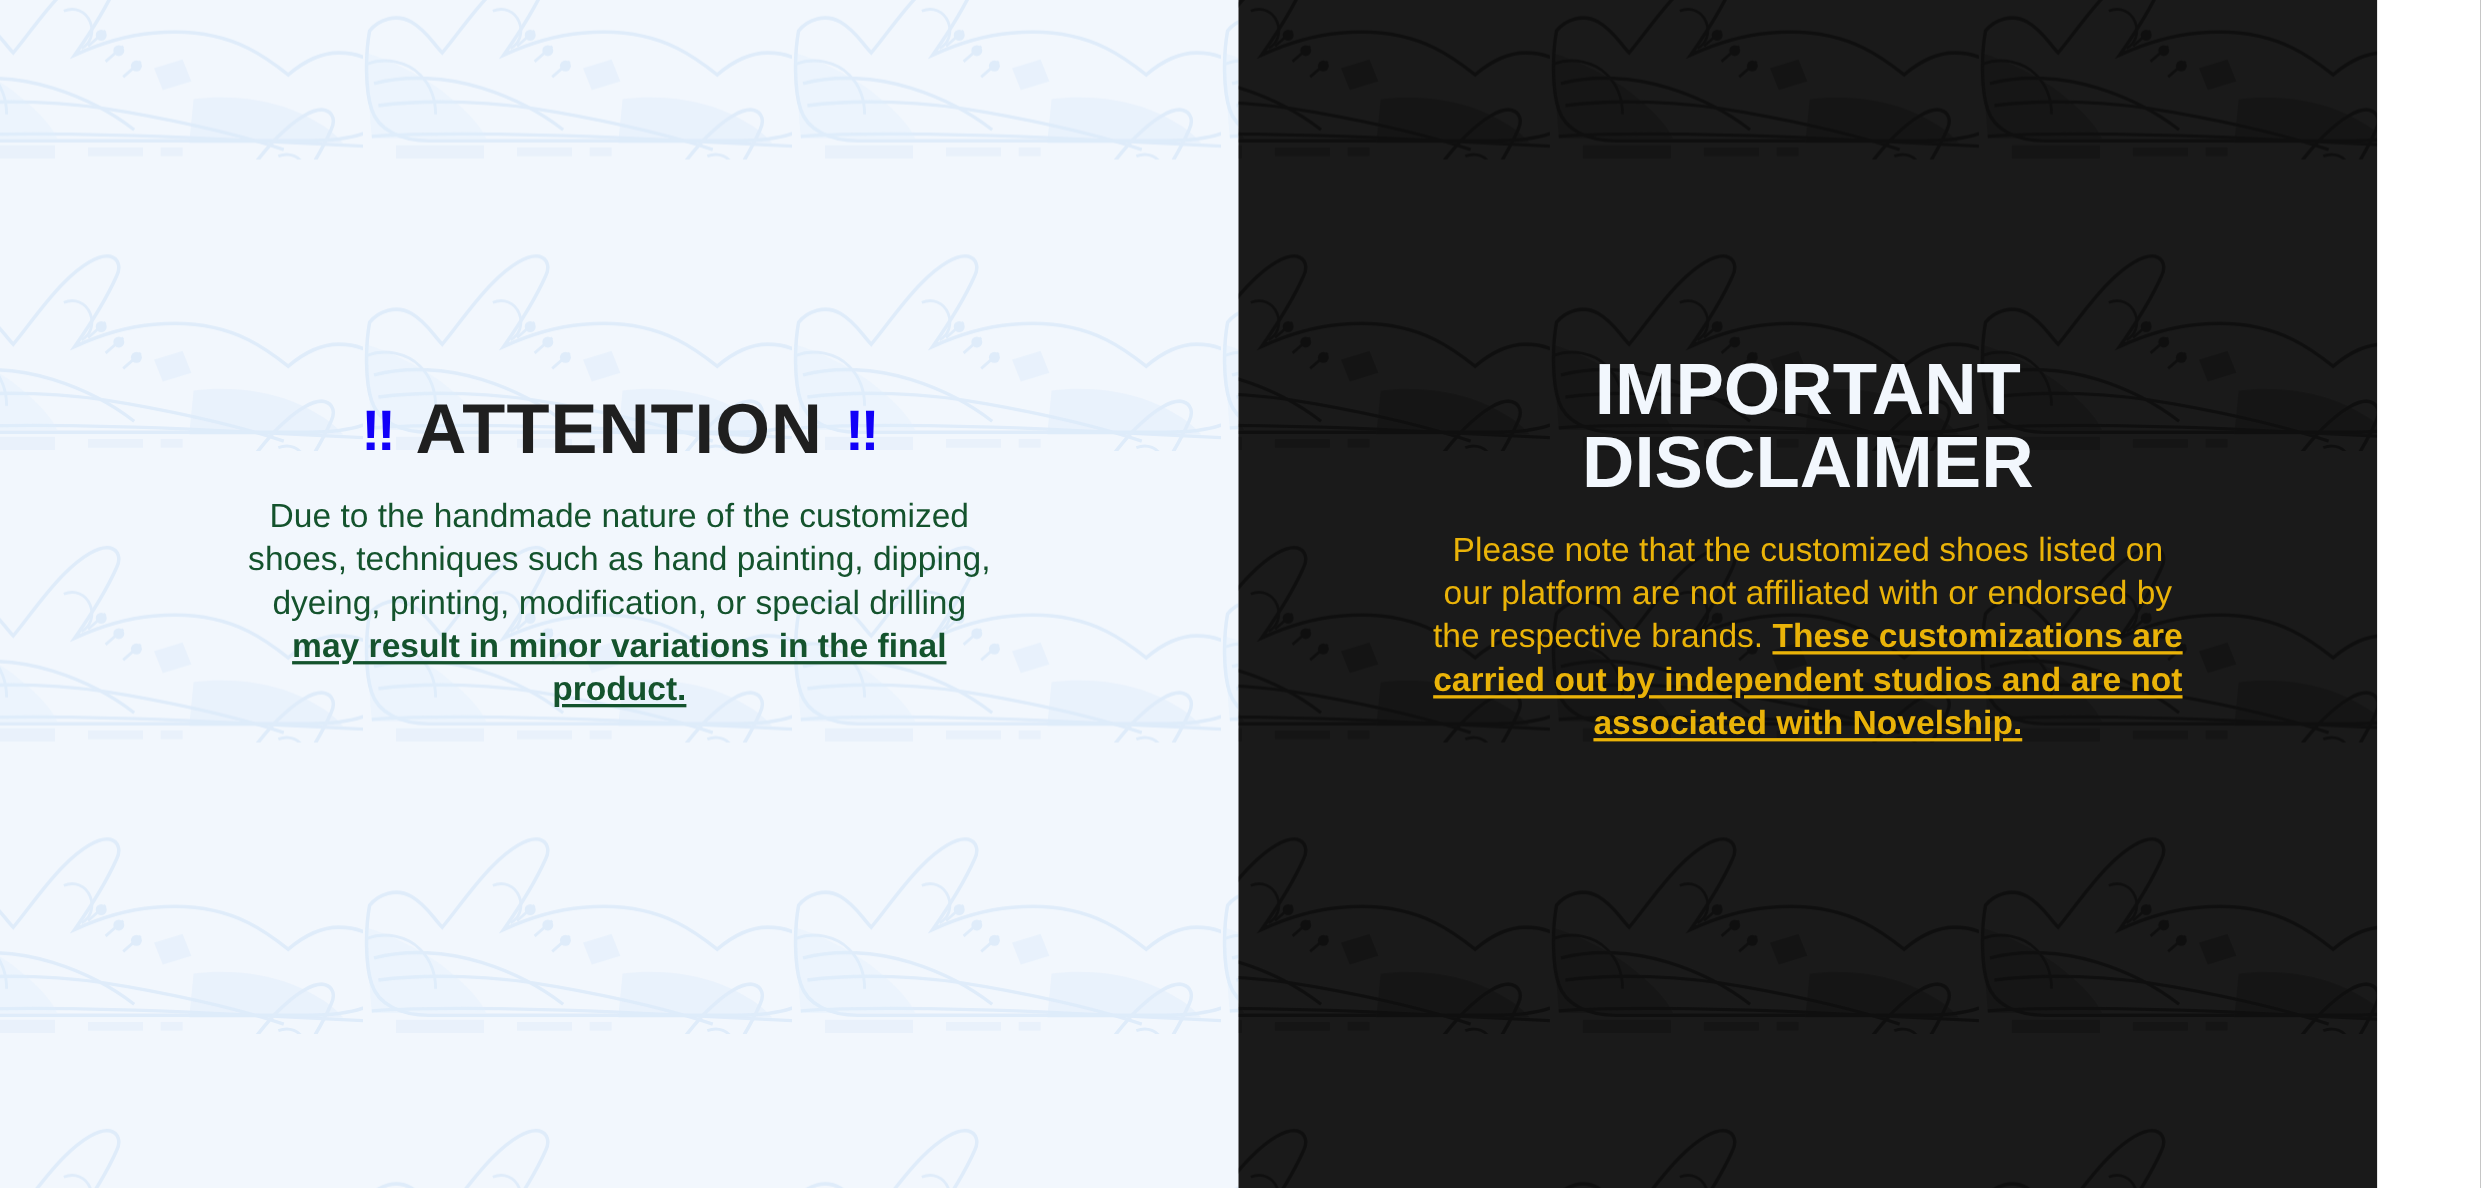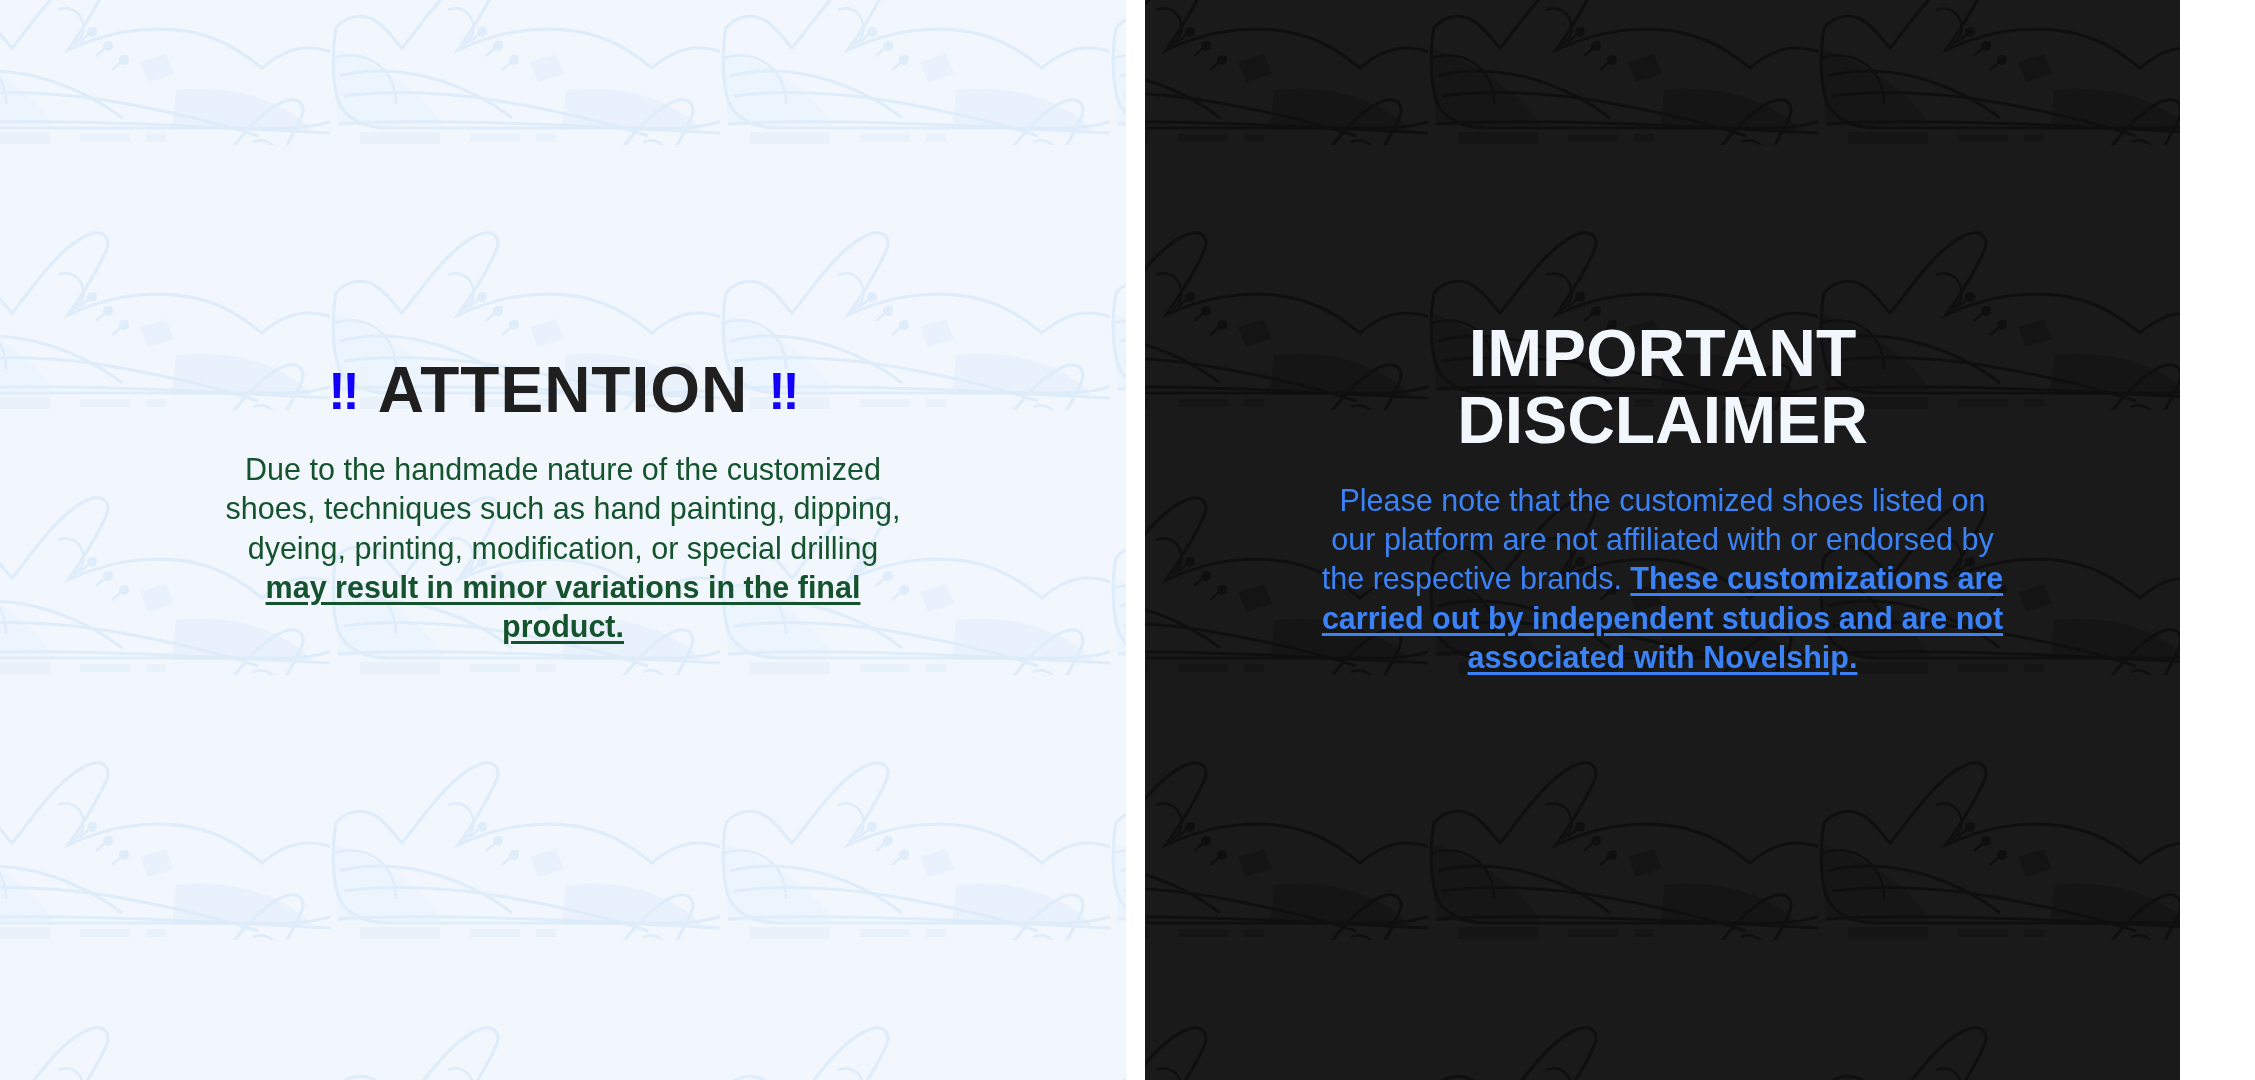--- a/index.html
+++ b/index.html
@@ -20,21 +20,21 @@
   .panel {
     position: relative;
     height: 100%;
     overflow: hidden;
     display: flex;
     align-items: flex-start;
     justify-content: center;
   }
 
   .panel-left  { width: 1126px; background: #f2f7fd; }
-  .panel-right { width: 1035px; background: #1a1a1a; margin-left: 19px; }
+  .panel-right { width: 1035px; background: #1a1a1a; }
 
   
   .pattern {
     position: absolute;
     inset: 0;
     pointer-events: none;
   }
   .pattern svg { display: block; width: 100%; height: 100%; }
 
   
@@ -84,21 +84,21 @@
     margin: 0 auto;
     font-weight: 400;
   }
 
   .panel-left .body-copy {
     color: #14532d;
     width: 680px;
     margin-top: 28px;
   }
   .panel-right .body-copy {
-    color: #3b82f6;
+    color: #eab308;
     width: 690px;
     margin-top: 26px;
   }
 
   .emph {
     font-weight: 700;
     text-decoration: underline;
     text-underline-offset: 4px;
     text-decoration-thickness: 2.5px;
   }

